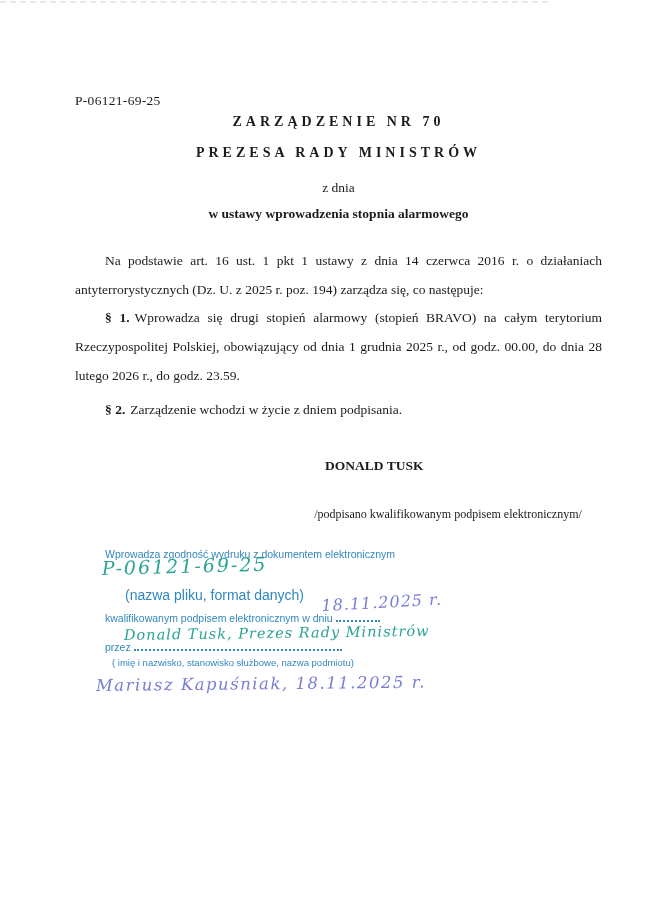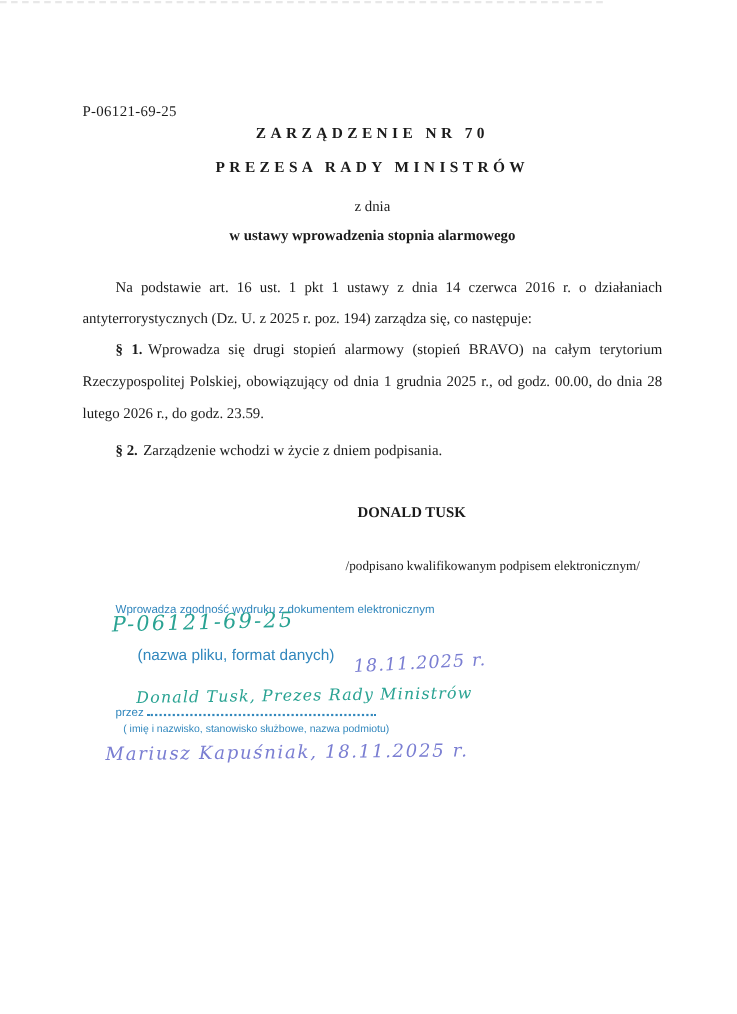--- a/index.html
+++ b/index.html
@@ -94,20 +94,24 @@
     <b class="runin">§ 2.</b><span>Zarządzenie wchodzi w życie z dniem podpisania.</span>
   </p>
 
   <div class="abs sig-name">DONALD TUSK</div>
   <div class="abs sig-note">/podpisano kwalifikowanym podpisem elektronicznym/</div>
 
   <div class="abs stamp st1">Wprowadza zgodność wydruku z dokumentem elektronicznym</div>
 
   <div class="abs stamp cap1">(nazwa pliku, format danych)</div>
 
+  <div class="abs stamp st4">
+    <span>kwalifikowanym podpisem elektronicznym w dniu</span>
+    <span class="dots" style="width:44px"></span>
+  </div>
 
   <div class="abs stamp st5">
     <span>przez</span>
     <span class="dots" style="width:208px"></span>
   </div>
   <div class="abs stamp cap2">( imię i nazwisko, stanowisko służbowe, nazwa podmiotu)</div>
 
   <div class="abs hw hw-file">P-06121-69-25</div>
   <div class="abs hw hw-date">18.11.2025 r.</div>
   <div class="abs hw hw-name">Donald Tusk, Prezes Rady Ministrów</div>

